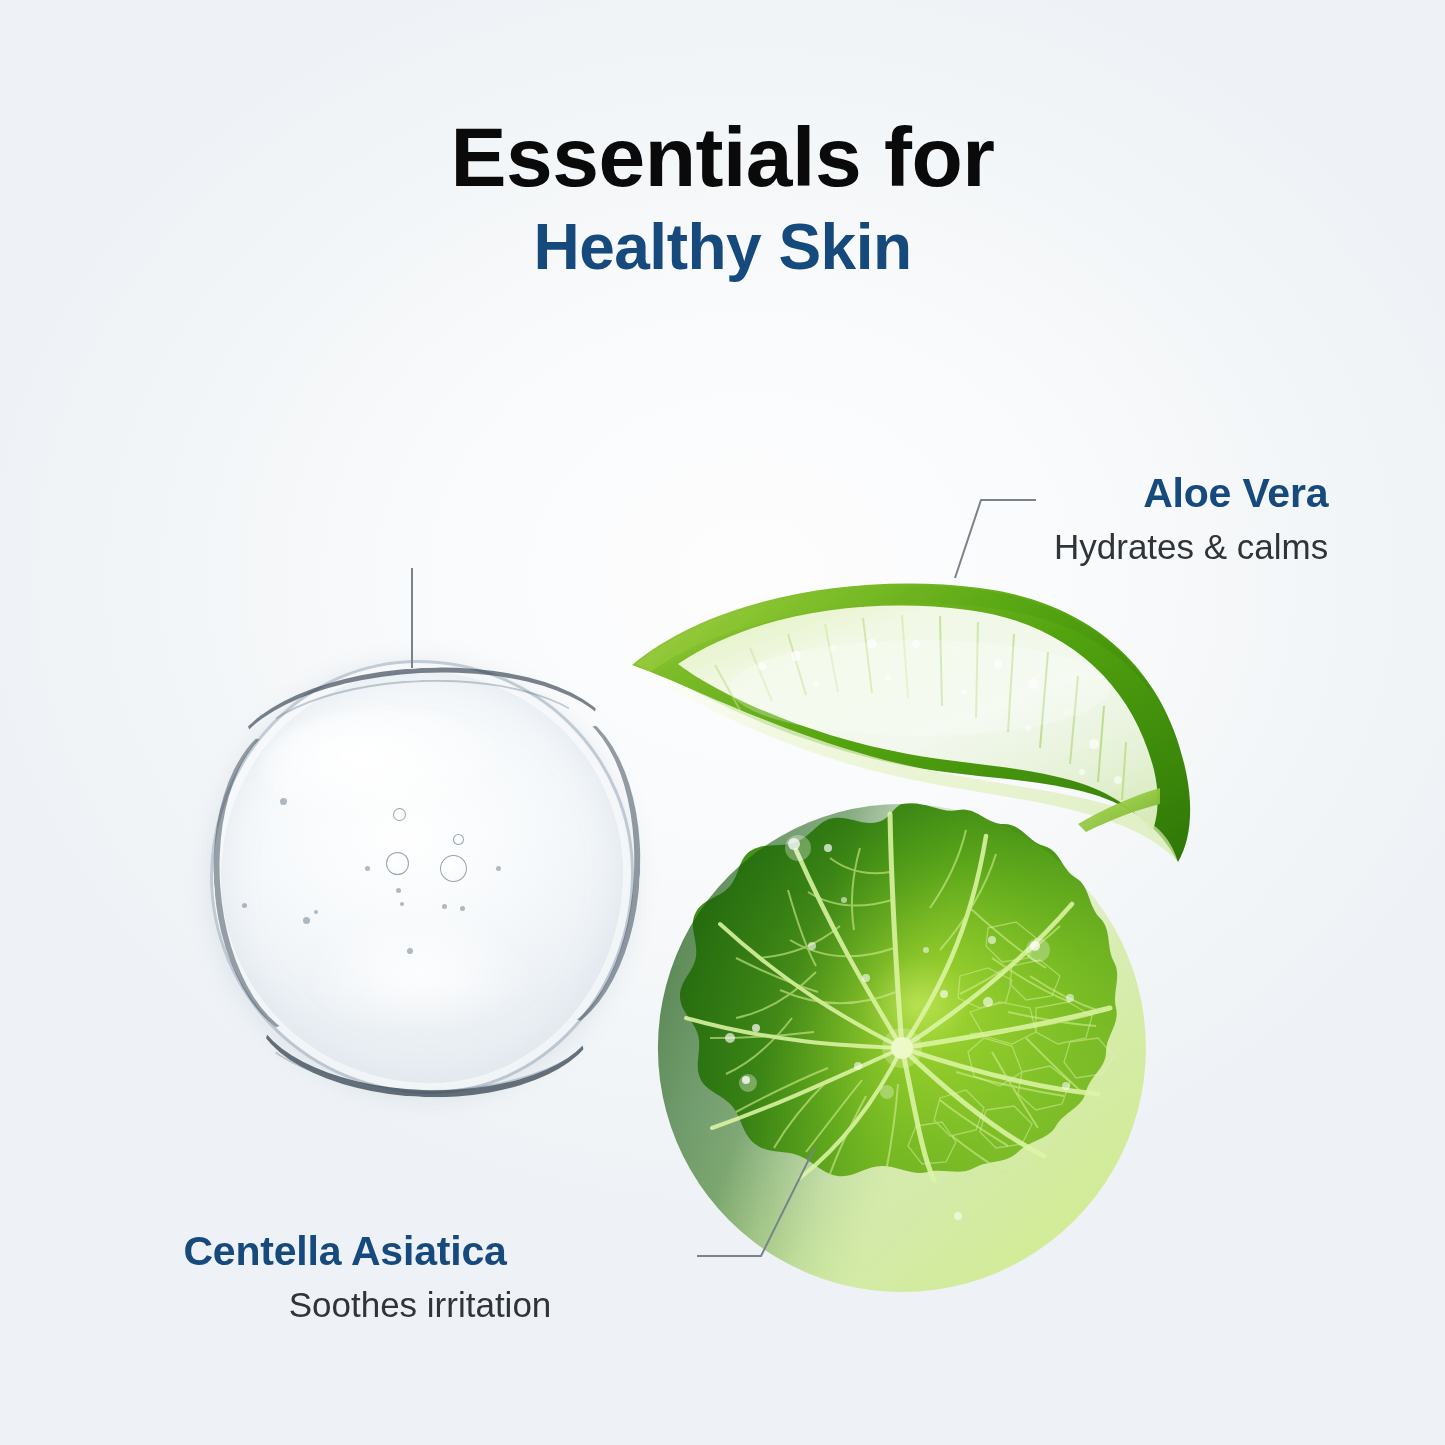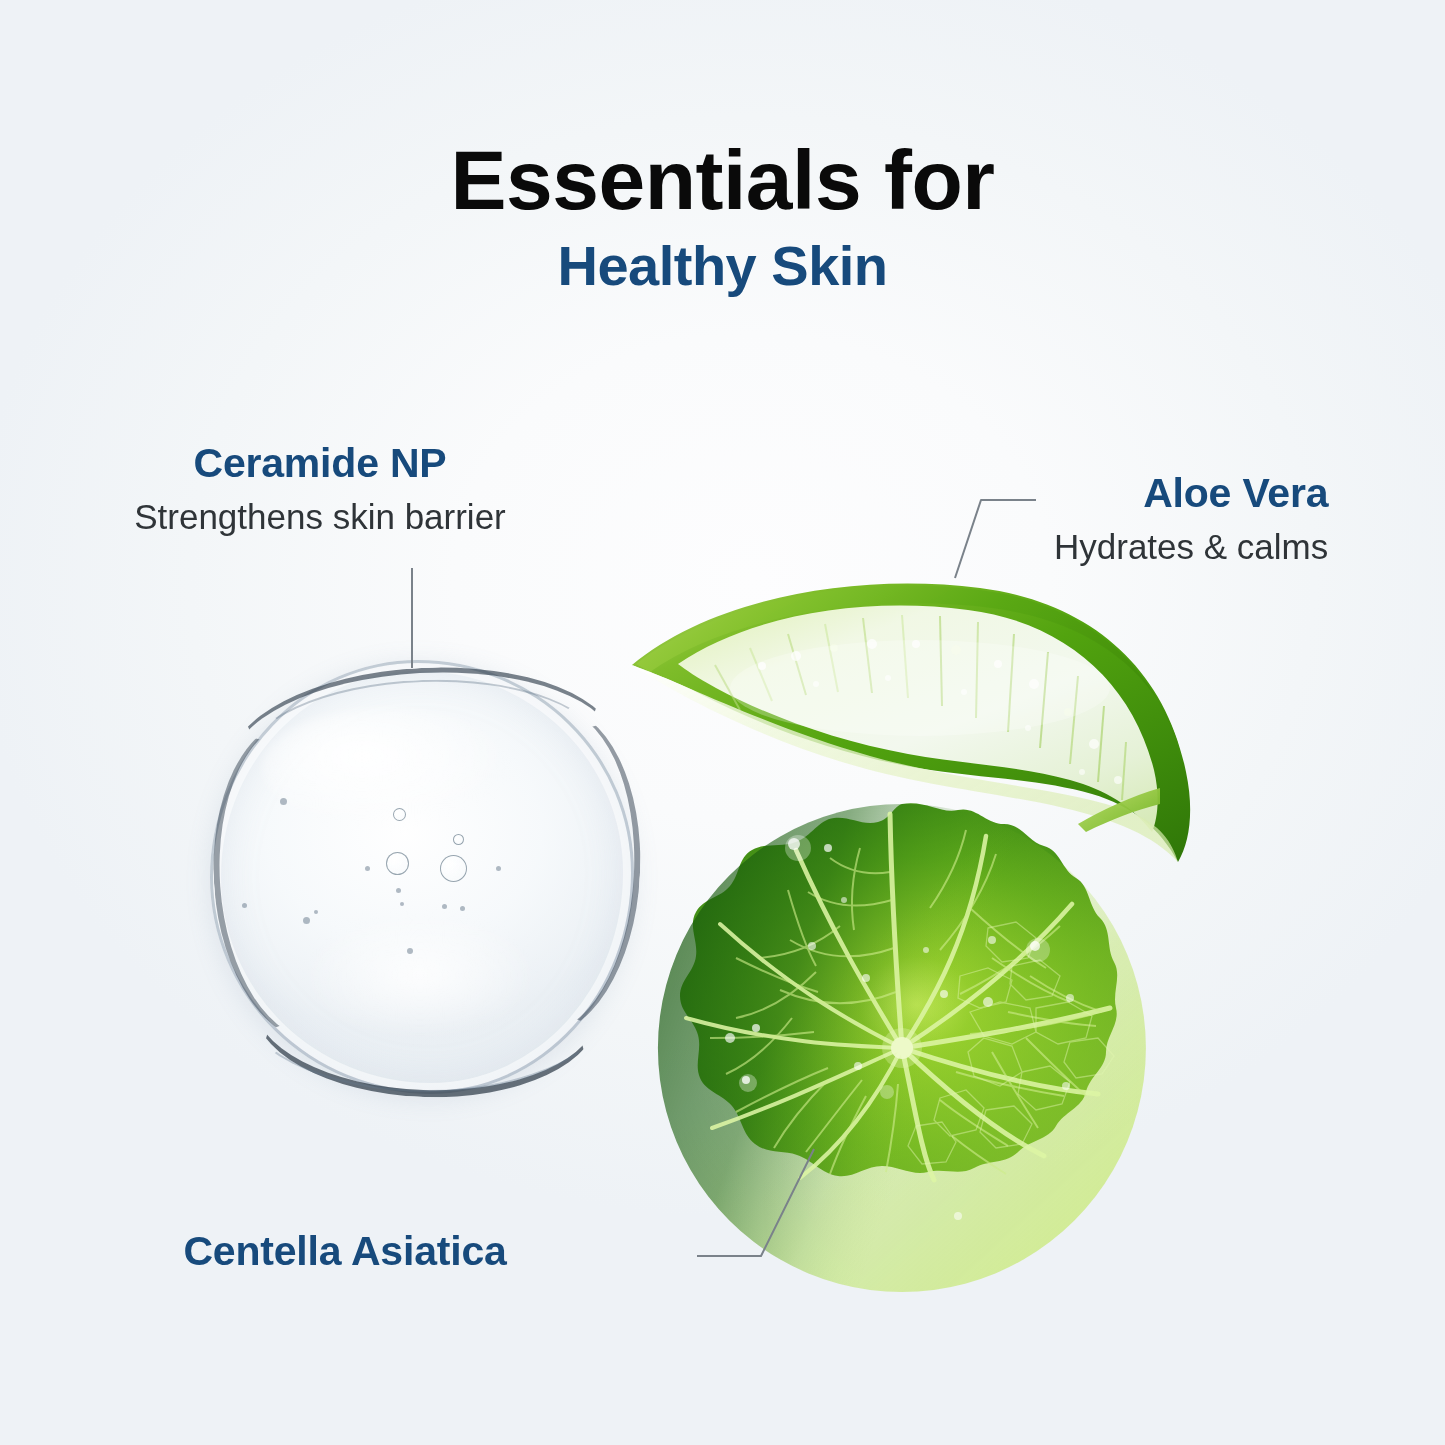--- a/index.html
+++ b/index.html
@@ -15,35 +15,35 @@
     font-family: "Liberation Sans", sans-serif;
     background:
       radial-gradient(ellipse 780px 640px at 52% 40%, #fdfdfe 0%, #fafbfc 38%, #f3f6f8 72%, #eef2f6 100%),
       linear-gradient(135deg, #f1f4f7 0%, #f7f9fb 45%, #eef2f6 100%);
   }
 
   
   .headline {
     position: absolute;
     left: 0;
-    top: 133px;
+    top: 110px;
     width: 1445px;
     text-align: center;
     line-height: 1.12;
     letter-spacing: -0.5px;
   }
   .headline .line1 {
     display: block;
     font-size: 84px;
     font-weight: bold;
     color: #0a0a0a;
   }
   .headline .line2 {
     display: block;
-    font-size: 56px;
+    font-size: 64px;
     font-weight: bold;
     color: #174a7c;
     margin-top: 8px;
   }
 
   
   .callout { position: absolute; }
   .callout .title {
     font-size: 41px;
     font-weight: bold;
@@ -468,27 +468,24 @@
 
   <svg id="leaders" viewBox="0 0 1445 1445">
 
     <path d="M 412,568 L 412,668" stroke="#7a828a" stroke-width="2" fill="none"></path>
 
     <path d="M 1036,500 L 981,500 L 955,578" stroke="#7a828a" stroke-width="2" fill="none" stroke-linejoin="round"></path>
 
     <path d="M 697,1256 L 761,1256 L 814,1149" stroke="#7a828a" stroke-width="2" fill="none" stroke-linejoin="round"></path>
   </svg>
 
-  <div class="callout" id="callout-ceramide">
-    <div class="title">Ceramide NP</div>
-    <div class="sub">Strengthens skin barrier</div>
-  </div>
 
   <div class="callout" id="callout-aloe">
     <div class="title">Aloe Vera</div>
     <div class="sub">Hydrates &amp; calms</div>
   </div>
 
   <div class="callout" id="callout-centella">
     <div class="title">Centella Asiatica</div>
+    <div class="sub">Soothes irritation</div>
   </div>
 
 </div>
 
 </body></html>

